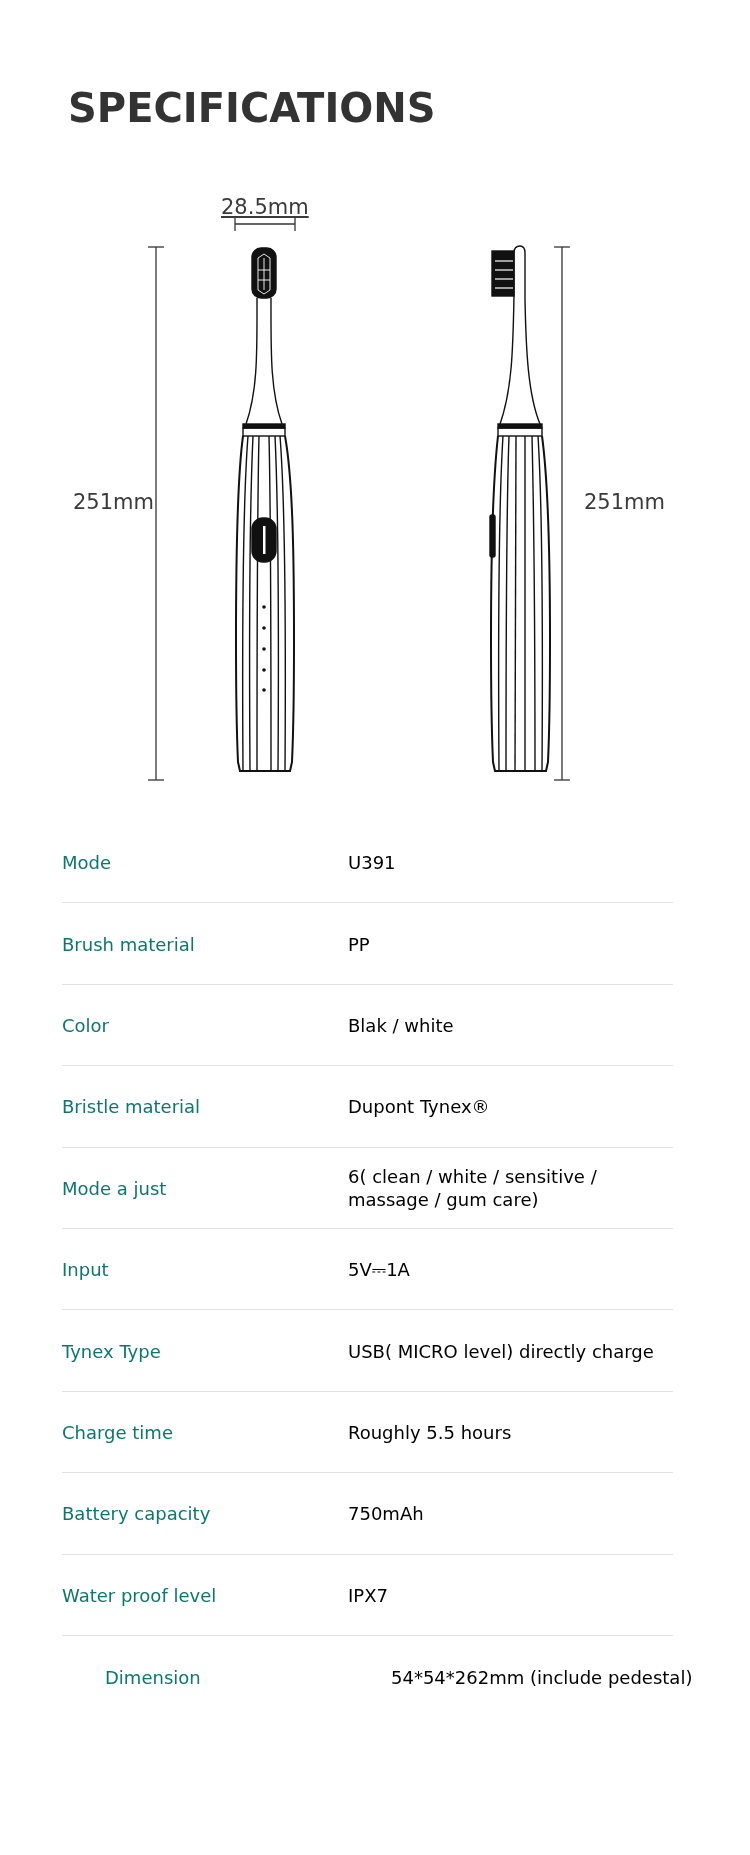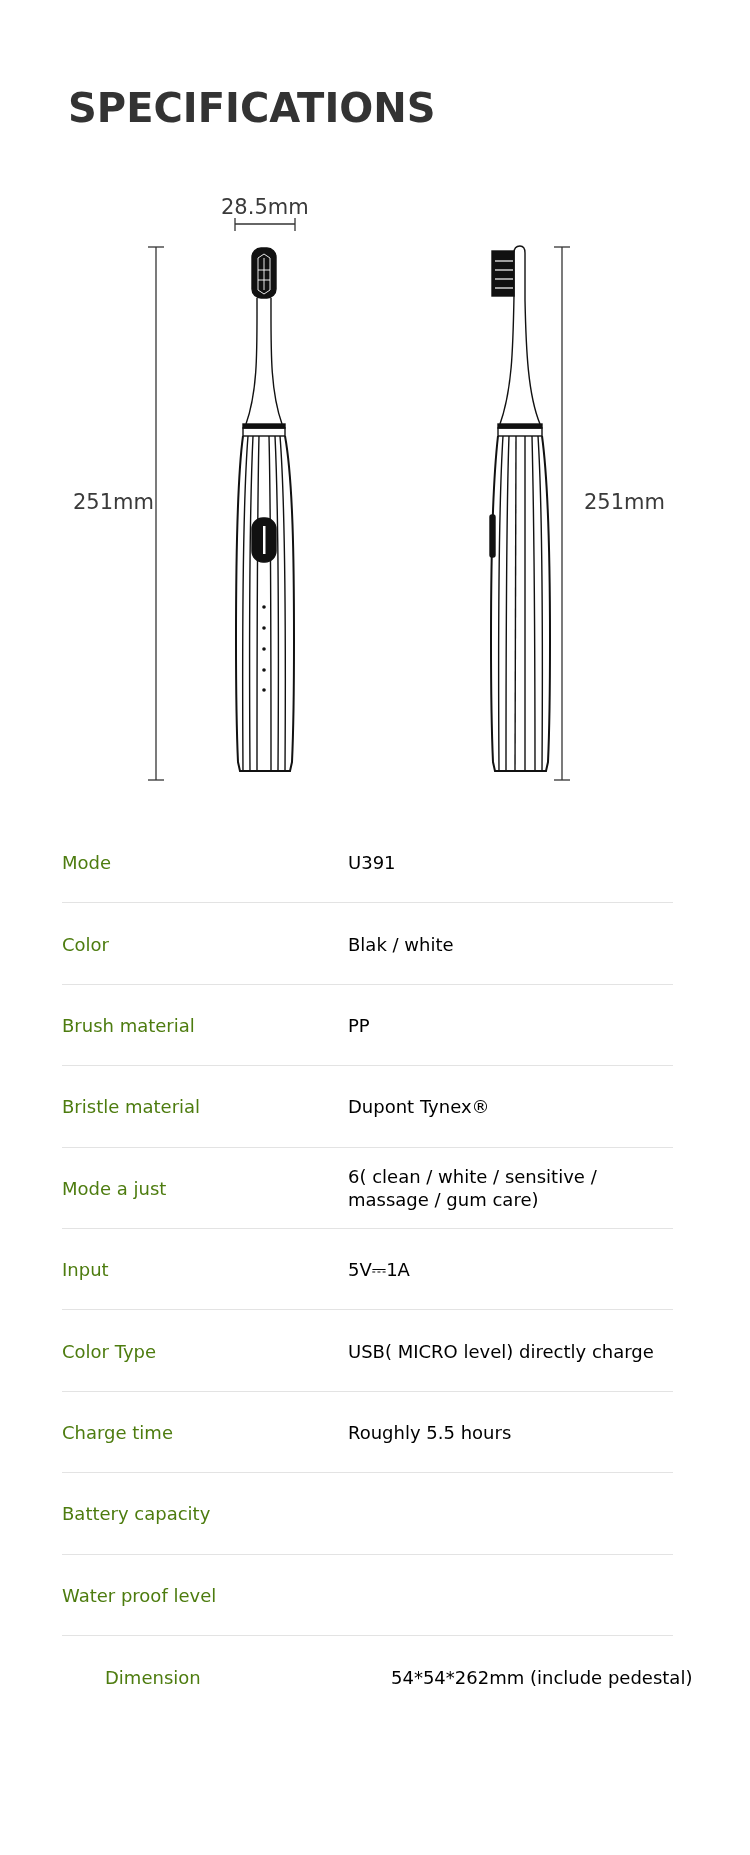--- a/index.html
+++ b/index.html
@@ -8,32 +8,32 @@
     .title { position: absolute; left: 62px; top: 72px; margin: 6px;
              font-family: "DejaVu Sans", sans-serif; font-weight: bold;
              font-size: 40px; letter-spacing: 0px; color: #333333; line-height: 60px; }
     .diagram { position: absolute; left: 0; top: 180px; width: 750px; height: 620px; }
     .dim-label { position: absolute; font-size: 21px; color: #3a3a3a;
                  font-family: "DejaVu Sans", sans-serif; white-space: nowrap; }
     .spec-table { position: absolute; left: 62px; top: 822px; width: 611px; }
     .spec-row { position: relative; height: 81.4px; border-bottom: 1px solid #e3e3e3; box-sizing: border-box; }
     .spec-row:last-child { border-bottom: none; margin-left: 43px; }
     .spec-label { position: absolute; left: 0; top: 50%; transform: translateY(-50%);
-                  font-size: 18px; color: #4d7c0f; white-space: nowrap; }
+                  font-size: 18px; color: #0f766e; white-space: nowrap; }
     .spec-value { position: absolute; left: 286px; top: 50%; transform: translateY(-50%);
                   width: 330px; font-size: 18px; color: #000000; line-height: 23px; }
   </style>
 </head>
 <body>
 
 <h1 class="title">SPECIFICATIONS</h1>
 
 <div class="diagram">
 
-  <div class="dim-label" style="left:221px; top:15px;">28.5mm</div>
+  <div class="dim-label" style="left:221px; top:15px;text-decoration:underline;">28.5mm</div>
   <div class="dim-label" style="left:73px; top:310px;">251mm</div>
   <div class="dim-label" style="left:584px; top:310px;">251mm</div>
 
   <svg width="750" height="620" viewBox="0 180 750 620" style="position:absolute;left:0;top:0;">
 
     <g stroke="#333" stroke-width="1.3" fill="none">
       <line x1="235" y1="224" x2="295" y2="224"></line>
       <line x1="235" y1="218" x2="235" y2="231"></line>
       <line x1="295" y1="218" x2="295" y2="231"></line>
     </g>
@@ -116,50 +116,52 @@
     </g>
   </svg>
 </div>
 
 <div class="spec-table">
   <div class="spec-row">
     <span class="spec-label">Mode</span>
     <span class="spec-value">U391</span>
   </div>
   <div class="spec-row">
+    <span class="spec-label">Brush material</span>
+    <span class="spec-value">PP</span>
+  </div>
+  <div class="spec-row">
     <span class="spec-label">Color</span>
     <span class="spec-value">Blak / white</span>
-  </div>
-  <div class="spec-row">
-    <span class="spec-label">Brush material</span>
-    <span class="spec-value">PP</span>
   </div>
   <div class="spec-row">
     <span class="spec-label">Bristle material</span>
     <span class="spec-value">Dupont Tynex®</span>
   </div>
   <div class="spec-row">
     <span class="spec-label">Mode a just</span>
     <span class="spec-value">6( clean / white / sensitive / massage / gum care)</span>
   </div>
   <div class="spec-row">
     <span class="spec-label">Input</span>
     <span class="spec-value">5V⎓1A</span>
   </div>
   <div class="spec-row">
-    <span class="spec-label">Color Type</span>
+    <span class="spec-label">Tynex Type</span>
     <span class="spec-value">USB( MICRO level) directly charge</span>
   </div>
   <div class="spec-row">
     <span class="spec-label">Charge time</span>
     <span class="spec-value">Roughly 5.5 hours</span>
   </div>
   <div class="spec-row">
     <span class="spec-label">Battery capacity</span>
+    <span class="spec-value">750mAh</span>
   </div>
   <div class="spec-row">
     <span class="spec-label">Water proof level</span>
+    <span class="spec-value">IPX7</span>
   </div>
   <div class="spec-row">
     <span class="spec-label">Dimension</span>
     <span class="spec-value">54*54*262mm (include pedestal)</span>
   </div>
 </div>
 
 </body></html>

